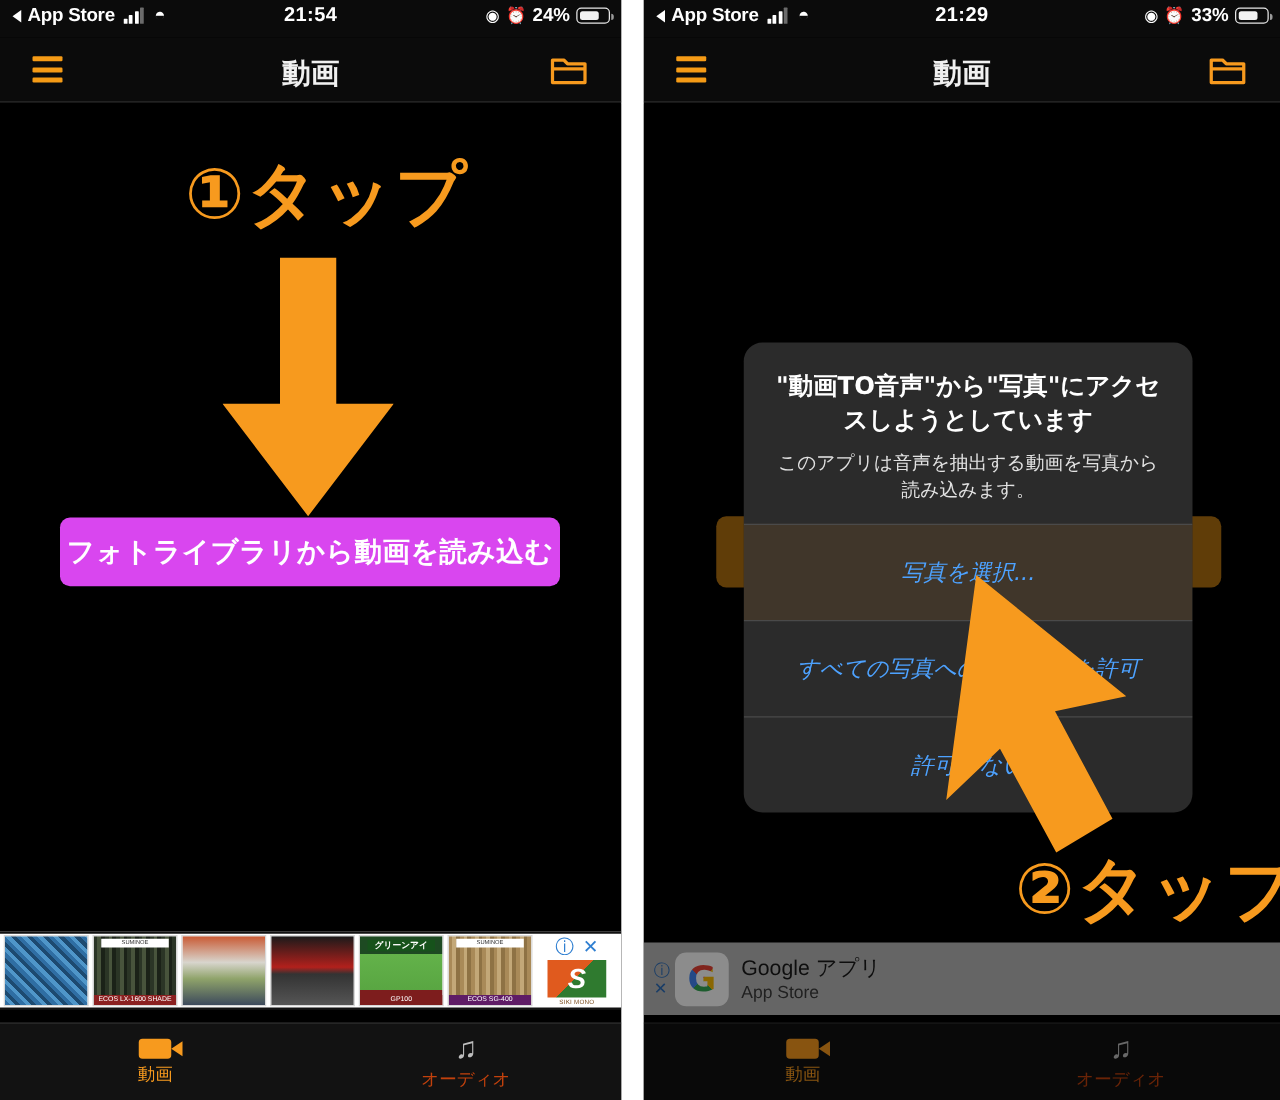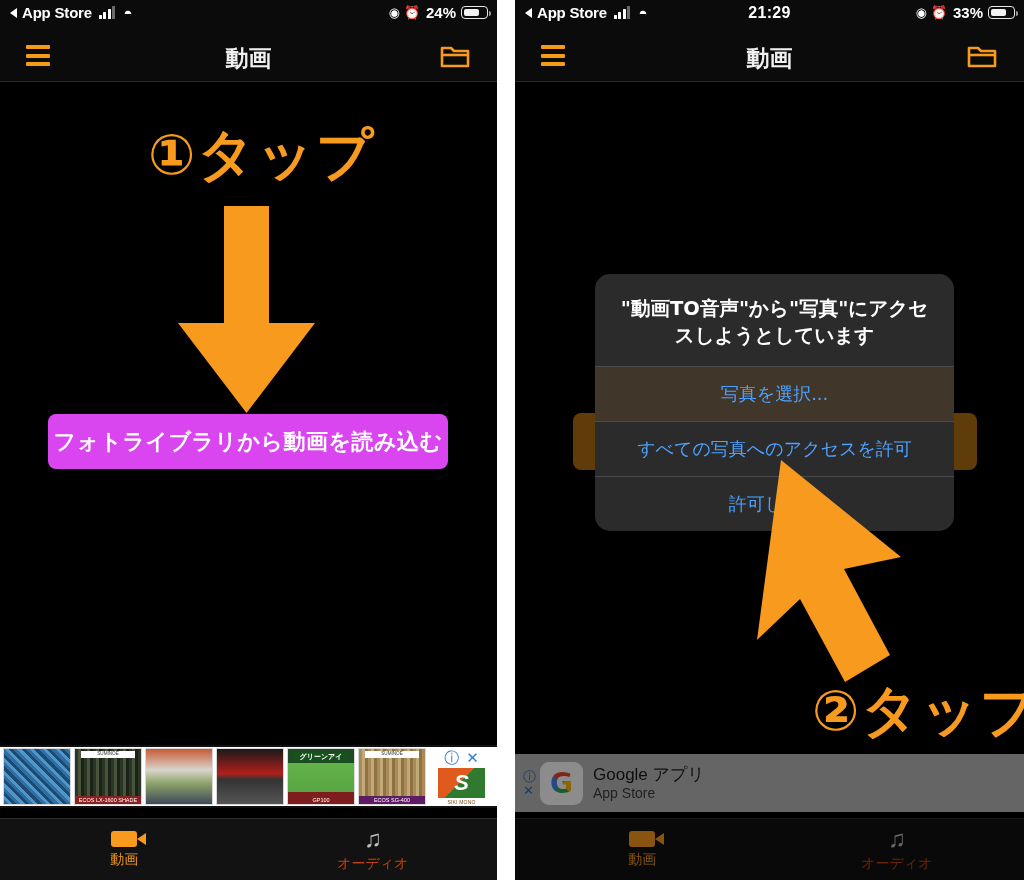--- a/index.html
+++ b/index.html
@@ -283,23 +283,24 @@
     font-size: 15px; line-height: 1.45; color: #e2e2e2;
     font-family: "DejaVu Sans", "Liberation Sans", sans-serif;
   }
   .dlg-btn {
     display: block; width: 100%;
     background: transparent;
     border: none;
     border-top: 1px solid #4a4a4a;
     color: #4da2ff;
     font-size: 18px;
-    padding: 15px 6px;
+    padding: 26px 6px;
     cursor: pointer;
     font-family: "DejaVu Sans", "Liberation Sans", sans-serif;
+    font-style: italic;
   }
   .dlg-btn.hl { background: rgba(255,160,40,0.10); }
 
   
   .cta-behind {
     position: absolute; left: 58px; top: 330px;
     width: 404px; height: 57px;
     background: #b06f10;
     border-radius: 8px;
     z-index: 4;
@@ -321,20 +322,21 @@
         <span class="sb-back-tri"></span>
         <span class="sb-carrier">App Store</span>
         <span class="bars">
             <i></i>
             <i></i>
             <i></i>
             <i></i>
           </span>
         <span class="wifi">◓</span>
       </div>
+      <div class="sb-time">21:54</div>
       <div class="sb-right">
         <span class="ico-loc">◉</span>
         <span class="ico-alarm">⏰</span>
         <span>24%</span>
         <span class="batt">
             <span style="width:60%"></span>
           </span>
       </div>
     </div>
 
@@ -447,20 +449,21 @@
 
     <div class="content">
 
       <div class="dim"></div>
 
       <div class="cta-behind"></div>
 
       <div class="dialog">
         <div class="dlg-head">
           <div class="dlg-title">"動画TO音声"から"写真"にアクセスしようとしています</div>
+          <div class="dlg-msg">このアプリは音声を抽出する動画を写真から読み込みます。</div>
         </div>
         <button class="dlg-btn hl">写真を選択...</button>
         <button class="dlg-btn">すべての写真へのアクセスを許可</button>
         <button class="dlg-btn">許可しない</button>
       </div>
 
       <div class="cursor-arrow">
         <svg width="210" height="235" viewBox="0 0 210 235">
           <path d="M76 0 L196 97 L139 109 L185 195 L140 222 L95 139 L52 180 Z" fill="#f79a1e"></path>
         </svg>

